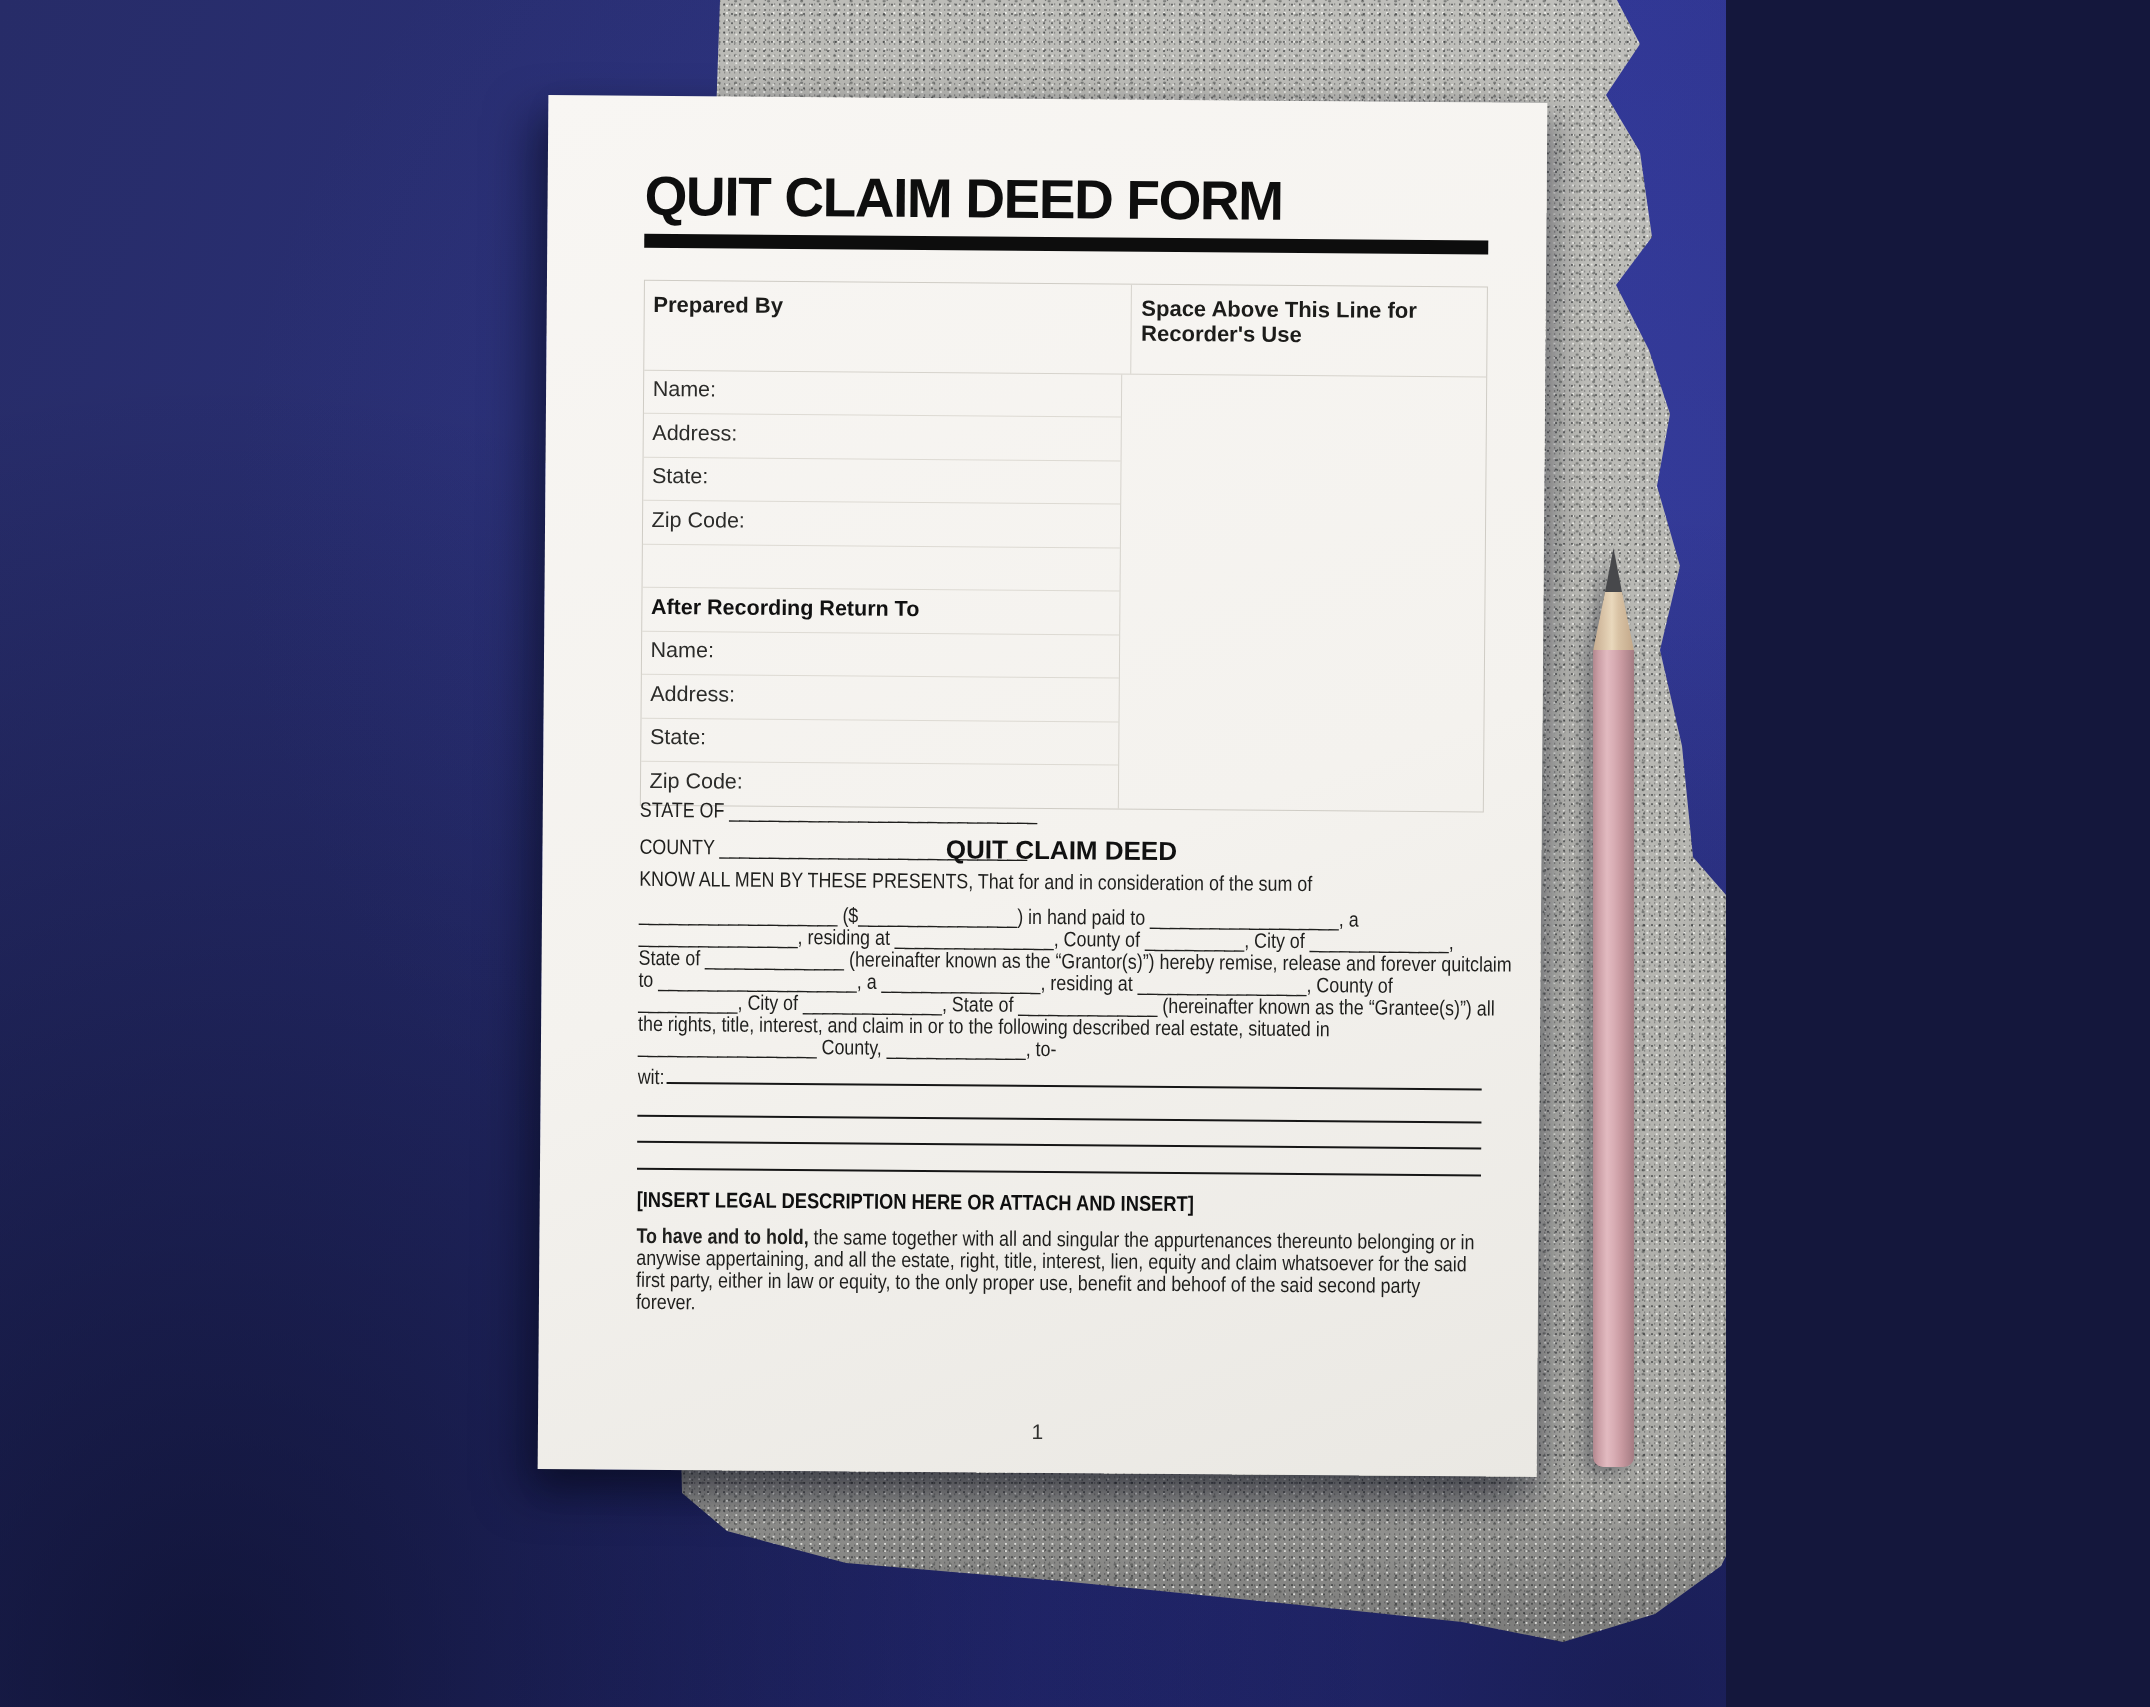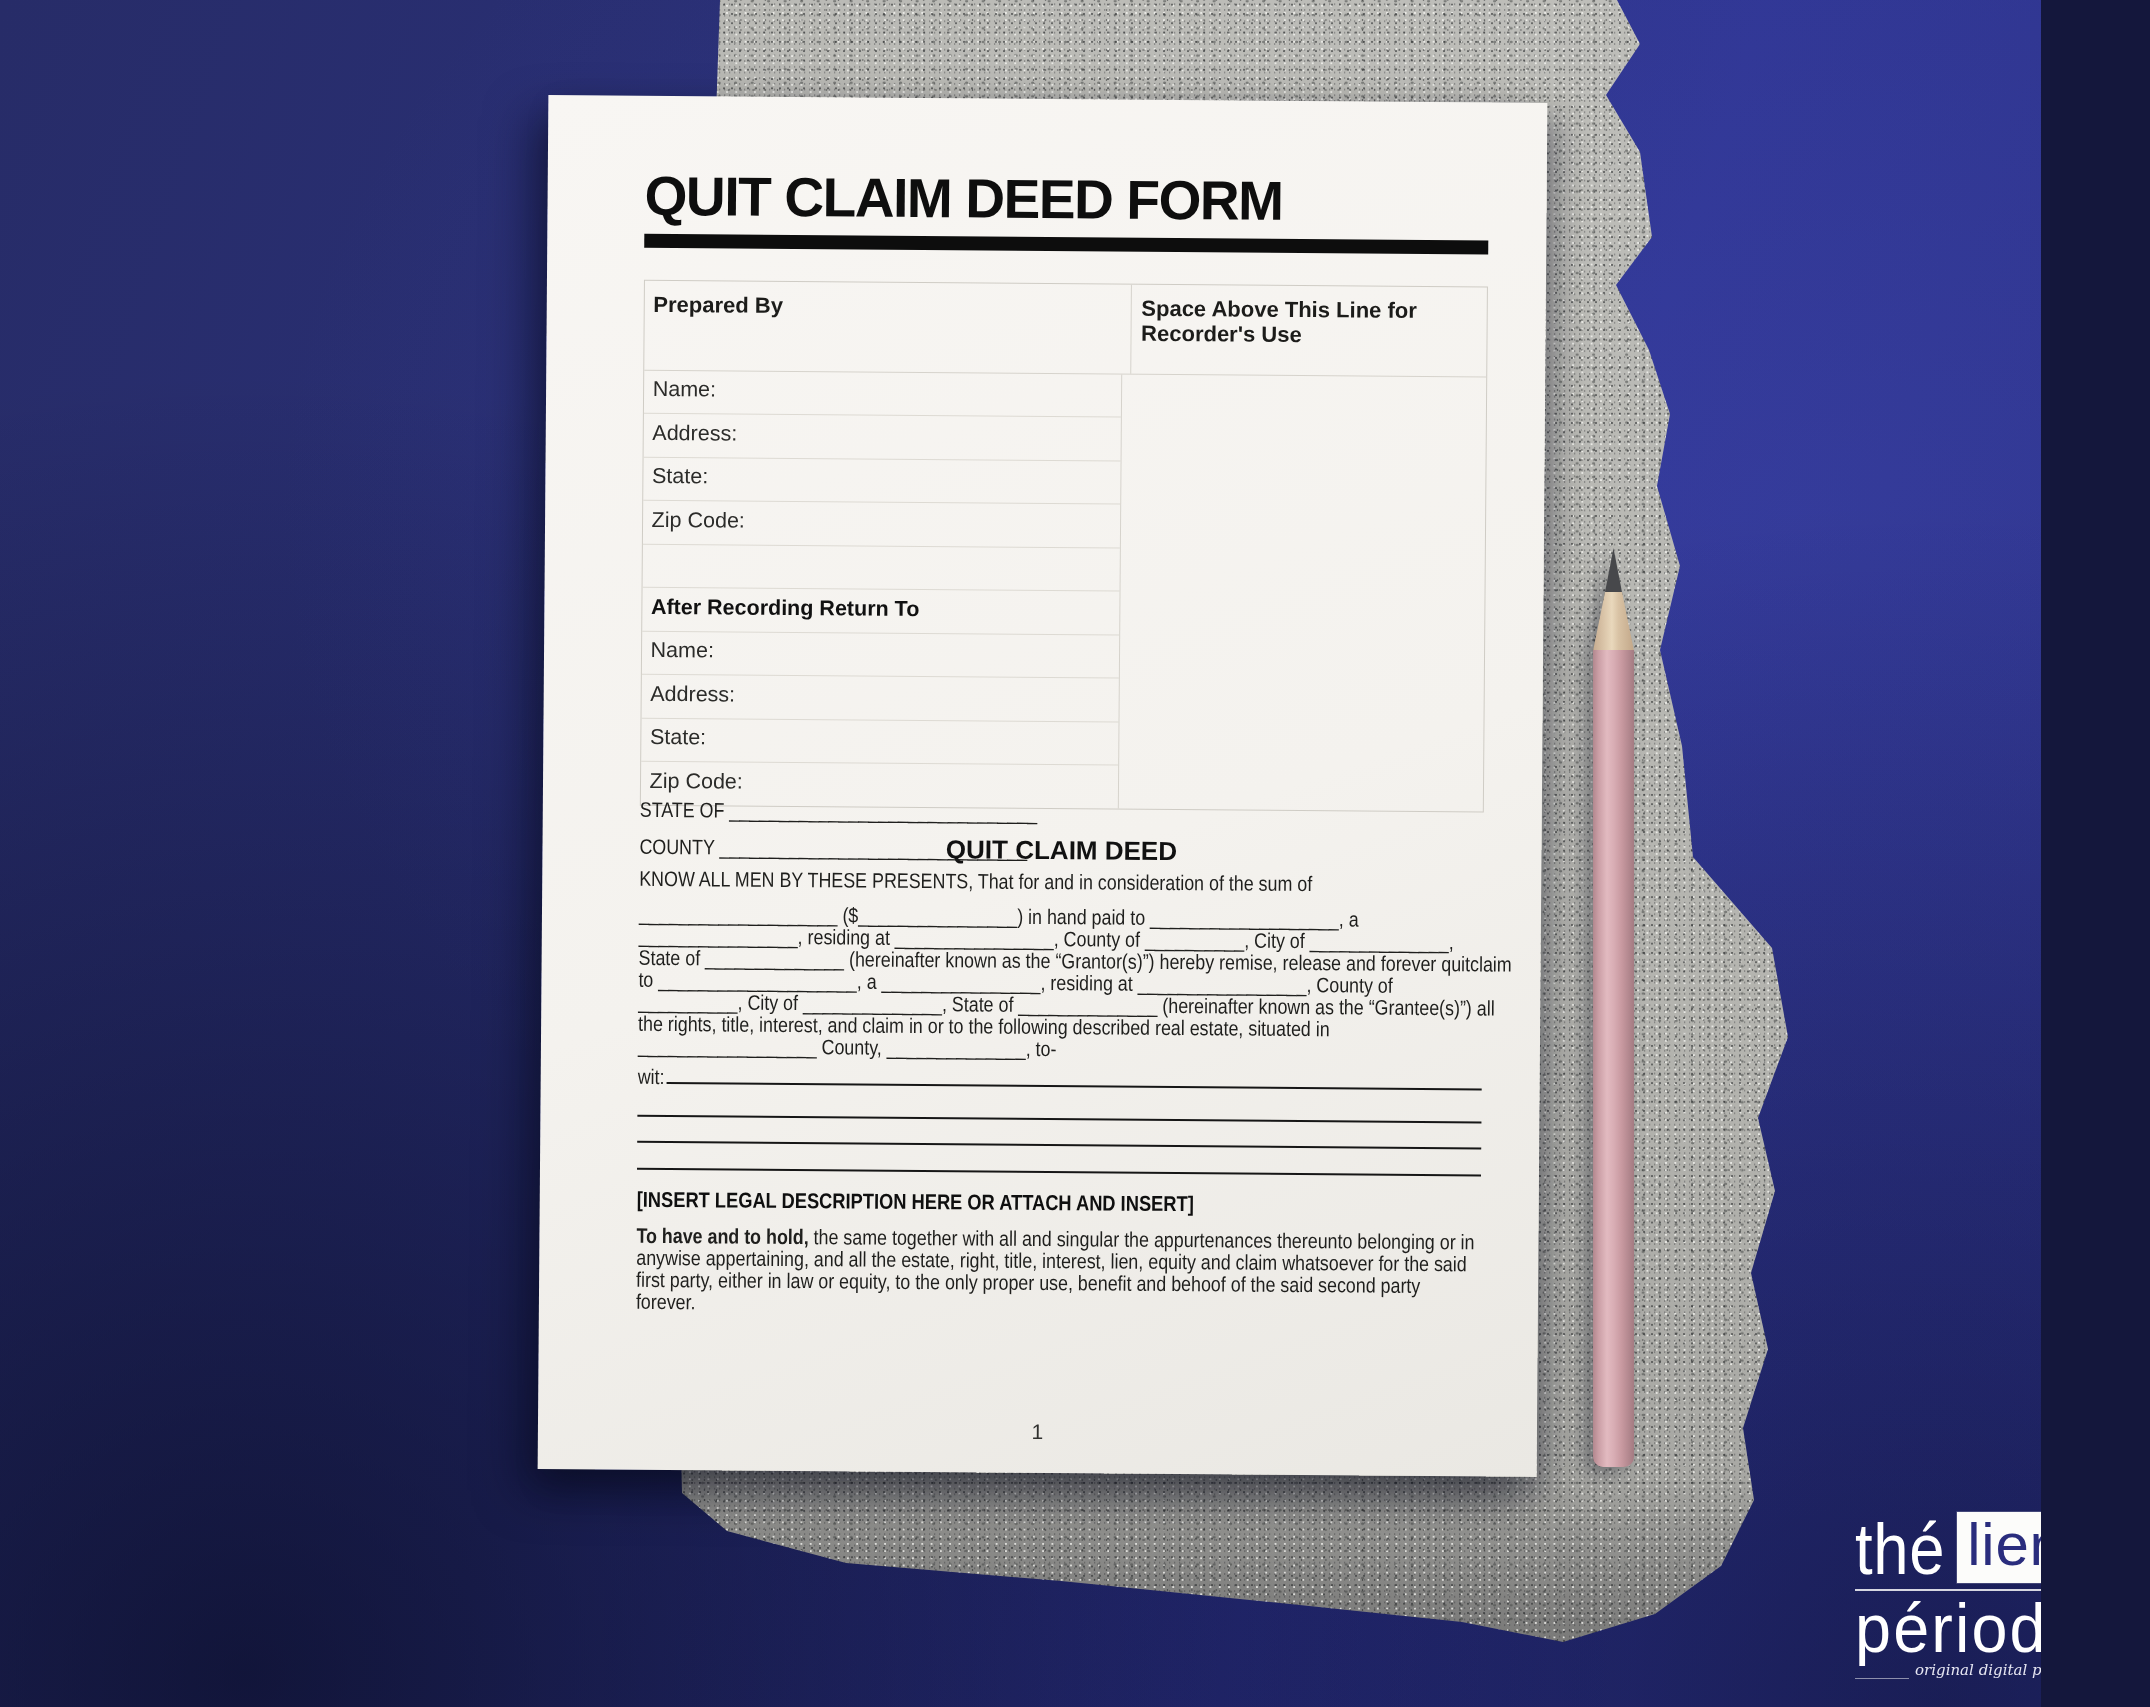--- a/index.html
+++ b/index.html
@@ -1,17 +1,17 @@
 <!DOCTYPE html>
 <html style="font-size:11.5px"><head>
 <meta charset="utf-8">
 <style>
   html,body{margin:0;padding:0;background:#14173c;}
   #scene{
-    position:relative;width:2041px;height:1708px;overflow:hidden;
+    position:relative;width:1726px;height:1708px;overflow:hidden;
     font-family:"Liberation Sans","DejaVu Sans",sans-serif;
     background:
       radial-gradient(ellipse at 12% 98%, rgba(3,5,22,.62), rgba(3,5,22,0) 55%),
       radial-gradient(ellipse at 95% 100%, rgba(4,6,28,.45), rgba(4,6,28,0) 50%),
       radial-gradient(ellipse at 88% 30%, rgba(72,80,190,.28), rgba(72,80,190,0) 60%),
       linear-gradient(108deg,#272c68 0%, #2a3078 38%, #2e3490 68%, #2b3184 100%);
   }
   
   .slab{
     position:absolute;inset:0;

